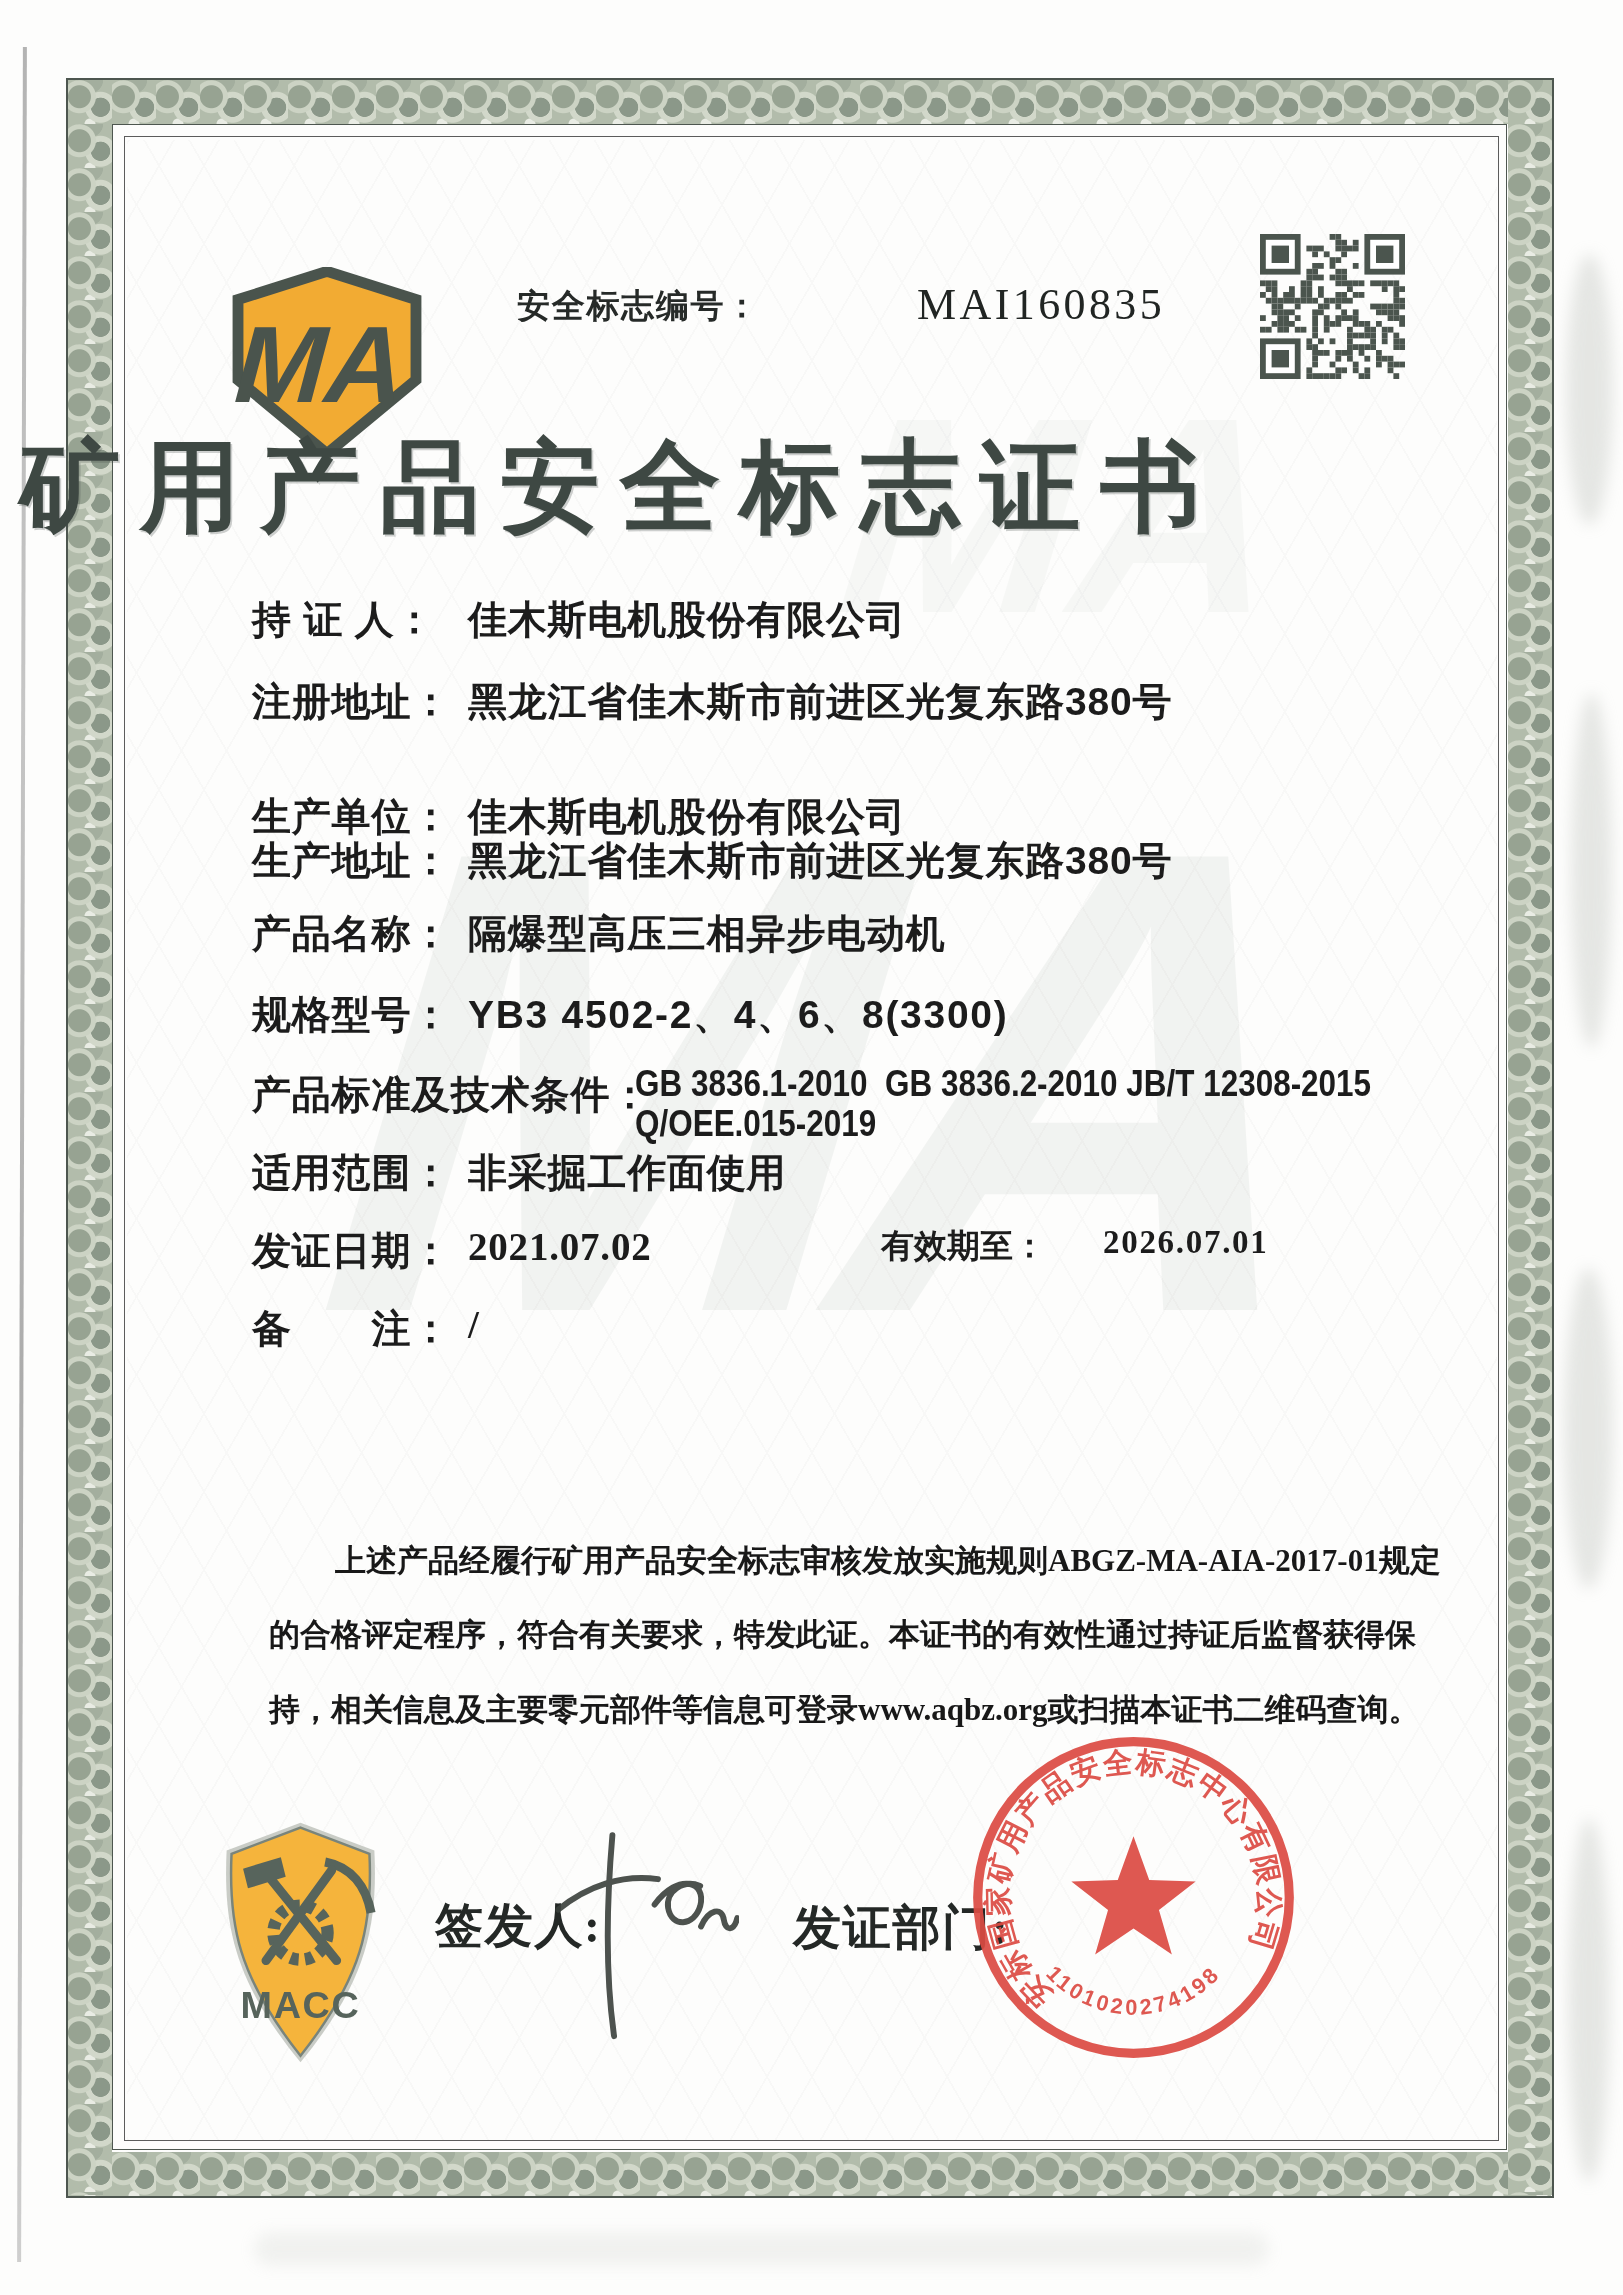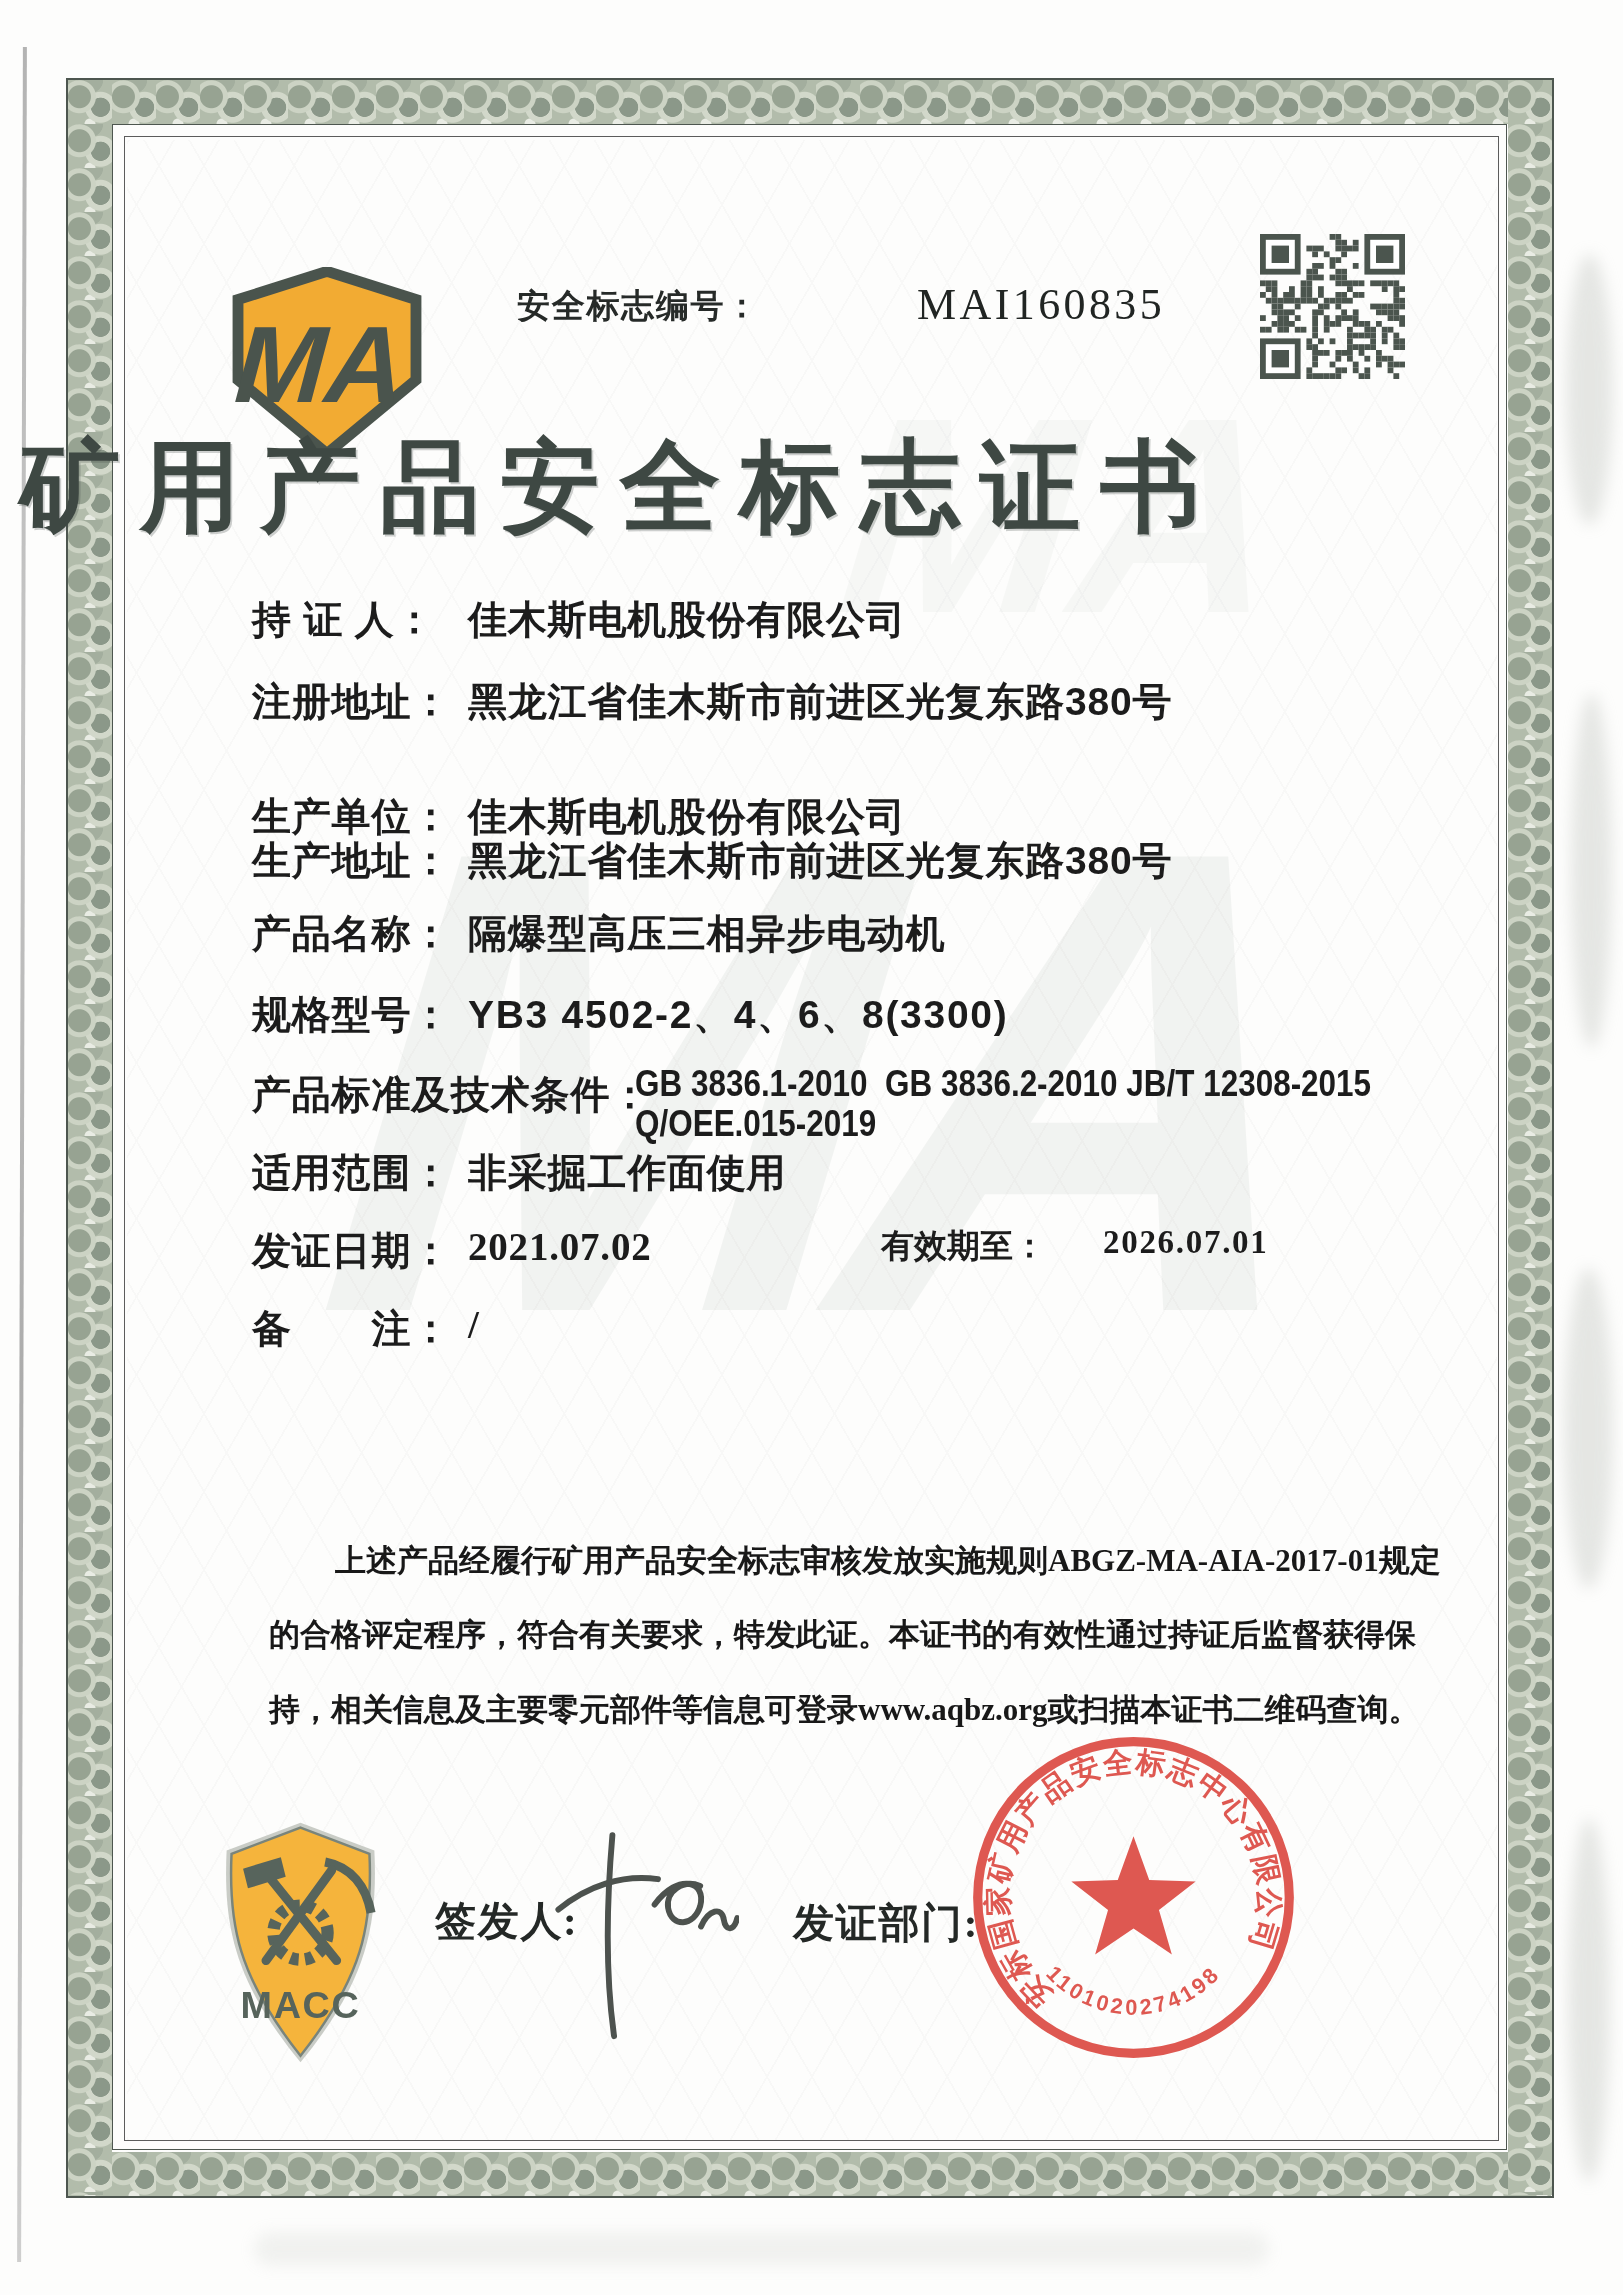--- a/index.html
+++ b/index.html
@@ -59,21 +59,21 @@
   .para{position:absolute;left:269px;top:1540px;width:1141px;color:#181818;
     font-family:"Liberation Serif","DejaVu Serif",serif;font-size:31px;font-weight:600;}
   .para .pl{position:absolute;left:0;width:1141px;white-space:nowrap;}
   .pl1{top:0;text-indent:66px;}
   .pl2{top:74px;}
   .pl3{top:149px;}
 
   
   .macc{position:absolute;left:202px;top:1818px;width:197px;height:249px;}
   .signer-label,.dept-label{position:absolute;font-family:"Liberation Serif","DejaVu Serif",serif;
-    font-weight:bold;font-size:41px;color:#23272­5;color:#242826;letter-spacing:1.7px;}
+    font-weight:bold;font-size:48px;color:#23272­5;color:#242826;letter-spacing:1.7px;}
   .signer-label{left:435px;top:1894px;}
   .dept-label{left:793px;top:1896px;}
   .signature{position:absolute;left:528px;top:1825px;width:211px;height:224px;}
   .seal{position:absolute;left:966px;top:1730px;width:335px;height:335px;opacity:.92;}
 </style>
 </head>
 <body>
 
 <div class="page">
 

